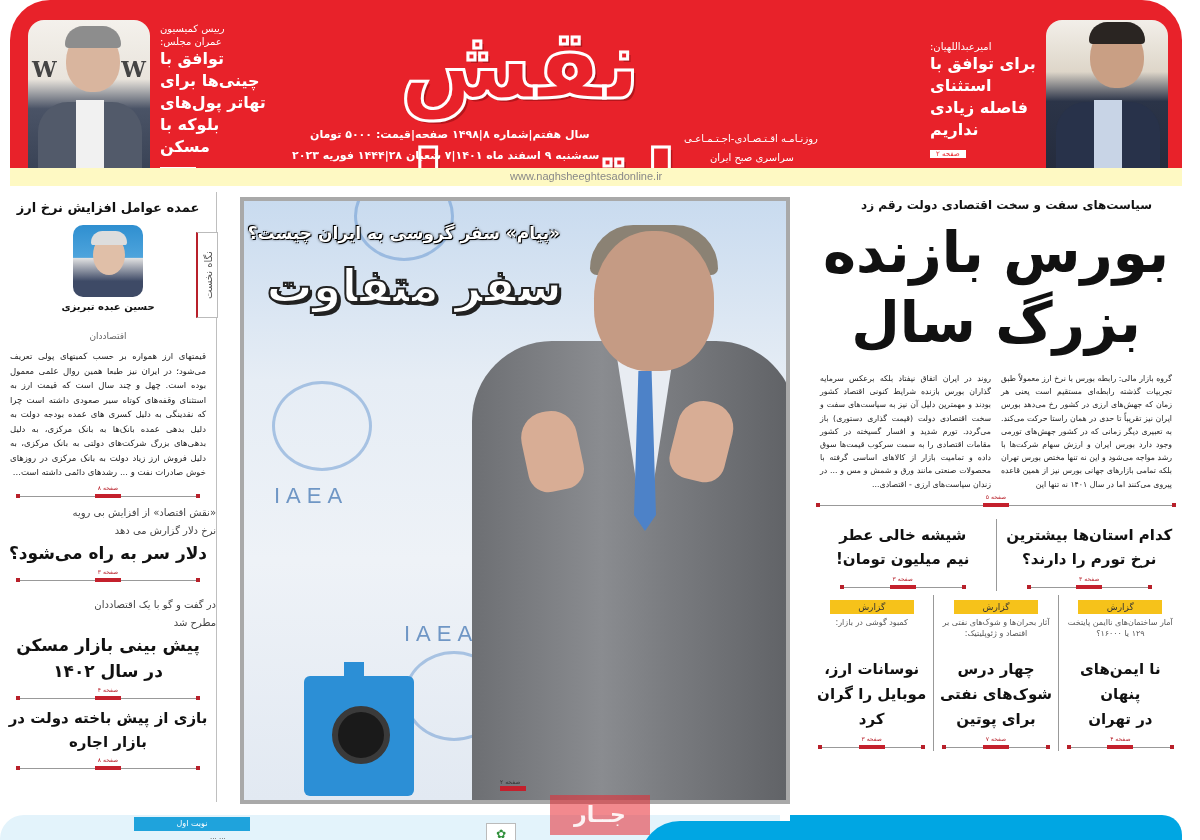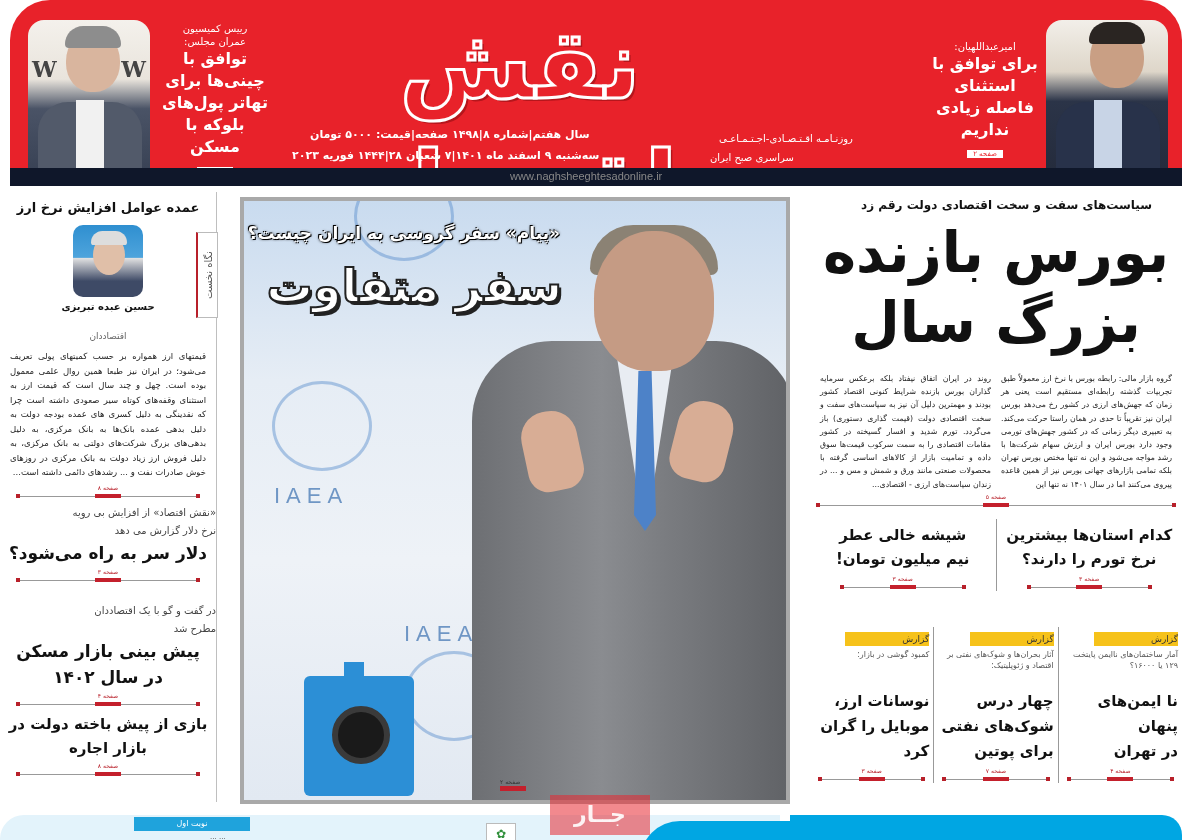--- a/index.html
+++ b/index.html
@@ -1,39 +1,39 @@
 <!DOCTYPE html>
 <html><head>
 <meta charset="utf-8">
 <style>
   * { box-sizing: border-box; margin: 0; padding: 0; }
   html, body { width: 1200px; height: 840px; overflow: hidden; background: #ffffff; }
   body { font-family: "DejaVu Sans", sans-serif; color: #111; position: relative; direction: rtl; }
 
   
   .masthead { position: absolute; left: 10px; top: 0; width: 1172px; height: 168px; background: #e8222a; border-radius: 40px 40px 0 0; overflow: hidden; }
-  .urlbar { position: absolute; left: 10px; top: 168px; width: 1172px; height: 18px; background: #0f172a; }
+  .urlbar { position: absolute; left: 10px; top: 168px; width: 1172px; height: 18px; background: #fef9c3; }
   .urlbar .url { position: absolute; left: 500px; top: 2px; font-size: 11px; color: #888; direction: ltr; font-family: "Liberation Sans", sans-serif; }
 
   .side-photo { position: absolute; top: 20px; width: 122px; height: 148px; border-radius: 16px 16px 0 0; overflow: hidden; }
   .side-photo.left { left: 18px; background: linear-gradient(180deg,#f4f1ec 0%, #e9e4dc 40%, #4a5366 60%, #3a4356 100%); }
   .side-photo.right { right: 14px; background: linear-gradient(180deg,#f2efe9 0%, #ded6c9 35%, #2b3448 55%, #252c3d 100%); }
   .side-photo .head { position: absolute; width: 54px; height: 62px; border-radius: 50% 50% 46% 46%; background: #d9b59e; }
   .side-photo.left .head { left: 38px; top: 10px; }
   .side-photo.right .head { left: 44px; top: 6px; background: #c99f84; }
   .side-photo .hair { position: absolute; width: 56px; height: 22px; border-radius: 28px 28px 6px 6px; }
   .side-photo.left .hair { left: 37px; top: 6px; background: #8d8d8d; }
   .side-photo.right .hair { left: 43px; top: 2px; background: #2a2522; }
   .side-photo .suit { position: absolute; left: 10px; top: 82px; width: 104px; height: 70px; border-radius: 30px 30px 0 0; }
   .side-photo.left .suit { background: #525a6a; }
   .side-photo.right .suit { background: #28324a; }
   .side-photo .shirt { position: absolute; left: 48px; top: 80px; width: 28px; height: 70px; background: #f1f1f1; }
   .side-photo .w { position: absolute; top: 36px; font-family: "DejaVu Serif", serif; font-size: 22px; color: #444; font-weight: bold; }
 
-  .side-text { position: absolute; color: #fff; text-align: center; }
+  .side-text { position: absolute; color: #fff; text-align: left; }
   .side-text .kicker { font-size: 10px; line-height: 13px; }
   .side-text .title { font-size: 16px; font-weight: bold; line-height: 22px; }
   .side-text .page-tab { display: inline-block; margin-top: 2px; background: #fff; color: #e8222a; font-size: 7px; padding: 0 6px; }
 
   .logo { position: absolute; left: 290px; top: 4px; width: 440px; height: 122px; color: #fff; font-weight: bold; font-size: 96px; line-height: 122px; text-align: center; letter-spacing: -4px; -webkit-text-stroke: 3px #fff; color: #e8222a; text-shadow: 0 0 0 #fff, 3px 3px 0 #b5161c; }
   .issue-line { position: absolute; color: #fff; font-size: 11px; font-weight: bold; white-space: nowrap; }
   .tagline { position: absolute; color: #fff; font-size: 10px; white-space: nowrap; }
 
   
   .col-left { position: absolute; left: 0; top: 192px; width: 216px; height: 620px; }
@@ -81,21 +81,21 @@
   .col-right { position: absolute; left: 810px; top: 192px; width: 372px; }
   .rc-kicker { font-size: 12px; font-weight: bold; text-align: right; padding-right: 30px; margin-top: 6px; }
   .rc-head { font-size: 56px; font-weight: bold; text-align: center; line-height: 70px; letter-spacing: 6px; }
   .rc-body { display: flex; gap: 10px; padding: 14px 10px 0 10px; }
   .rc-body p { flex: 1; font-size: 7.8px; line-height: 13.2px; text-align: justify; color: #222; }
   .row2 { display: flex; margin-top: 10px; }
   .row2 .cell { flex: 1; text-align: center; position: relative; }
   .row2 .cell + .cell { border-right: 1px solid #999; }
   .r2-head { font-size: 15px; font-weight: bold; line-height: 24px; padding-top: 4px; }
   .row3 { display: flex; margin-top: 4px; }
-  .row3 .cell { flex: 1; text-align: right; padding: 0 4px; margin-top: 32px; }
+  .row3 .cell { flex: 1; text-align: center; padding: 0 4px; }
   .row3 .cell + .cell { border-right: 1px solid #999; }
   .badge { display: inline-block; width: 84px; background: #f6c21a; color: #333; font-size: 9px; padding: 2px 0; margin-top: 2px; }
   .r3-kicker { font-size: 8px; color: #555; line-height: 11px; margin-top: 3px; min-height: 34px; }
   .r3-head { font-size: 15px; font-weight: bold; line-height: 25px; margin-top: 6px; min-height: 76px; }
 
   
   .bottom-strip { position: absolute; left: 0; top: 815px; width: 1200px; height: 43px; }
   .bs-light { position: absolute; left: 0; top: 0; width: 780px; height: 25px; background: #e3f3fb; border-radius: 24px 0 0 0; }
   .bs-blue { position: absolute; left: 790px; top: 0; width: 392px; height: 25px; background: #00a6e3; border-radius: 0 20px 0 0; }
   .bs-curve { position: absolute; left: 640px; top: 6px; width: 160px; height: 40px; background: #00a6e3; border-radius: 40px 0 0 0; }
@@ -123,21 +123,21 @@
     <div class="title">توافق با</div>
     <div class="title">چینی‌ها برای</div>
     <div class="title">تهاتر پول‌های</div>
     <div class="title">بلوکه با مسکن</div>
     <div class="page-tab">صفحه ۴</div>
   </div>
 
   <div class="logo">نقش اقتصاد</div>
   <div class="issue-line" style="left:300px; top:128px;">سال هفتم|شماره ۸|۱۴۹۸ صفحه|قیمت: ۵۰۰۰ تومان</div>
   <div class="issue-line" style="left:282px; top:149px;">سه‌شنبه ۹ اسفند ماه ۱۴۰۱|۷ شعبان ۲۸|۱۴۴۴ فوریه ۲۰۲۳</div>
-  <div class="tagline" style="left:674px; top:133px;margin-left:35px;">روزنـامـه اقـتـصـادی-اجـتـمـاعـی</div>
+  <div class="tagline" style="left:674px; top:133px;">روزنـامـه اقـتـصـادی-اجـتـمـاعـی</div>
   <div class="tagline" style="left:700px; top:152px;">سراسری صبح ایران</div>
 
   <div class="side-text" style="left:920px; top:40px; width:110px;">
     <div class="kicker">امیرعبداللهیان:</div>
     <div class="title">برای توافق با</div>
     <div class="title">استثنای</div>
     <div class="title">فاصله زیادی</div>
     <div class="title">نداریم</div>
     <div class="page-tab">صفحه ۲</div>
   </div>
@@ -175,21 +175,21 @@
     <div class="lc-head">دلار سر به راه می‌شود؟</div>
   </div>
   <div class="sep" style="margin-top:8px">
     <span class="pg">صفحه ۳</span>
     <span class="line"></span>
       <span class="dot l"></span>
       <span class="dot r"></span>
       <span class="bar"></span>
   </div>
 
-  <div style="margin-top:18px">
+  <div style="margin-top:12px">
     <div class="lc-kicker">در گفت و گو با یک اقتصاددان</div>
     <div class="lc-kicker">مطرح شد</div>
     <div class="lc-head">پیش بینی بازار مسکن</div>
     <div class="lc-head">در سال ۱۴۰۲</div>
   </div>
   <div class="sep" style="margin-top:8px">
     <span class="pg">صفحه ۴</span>
     <span class="line"></span>
       <span class="dot l"></span>
       <span class="dot r"></span>

